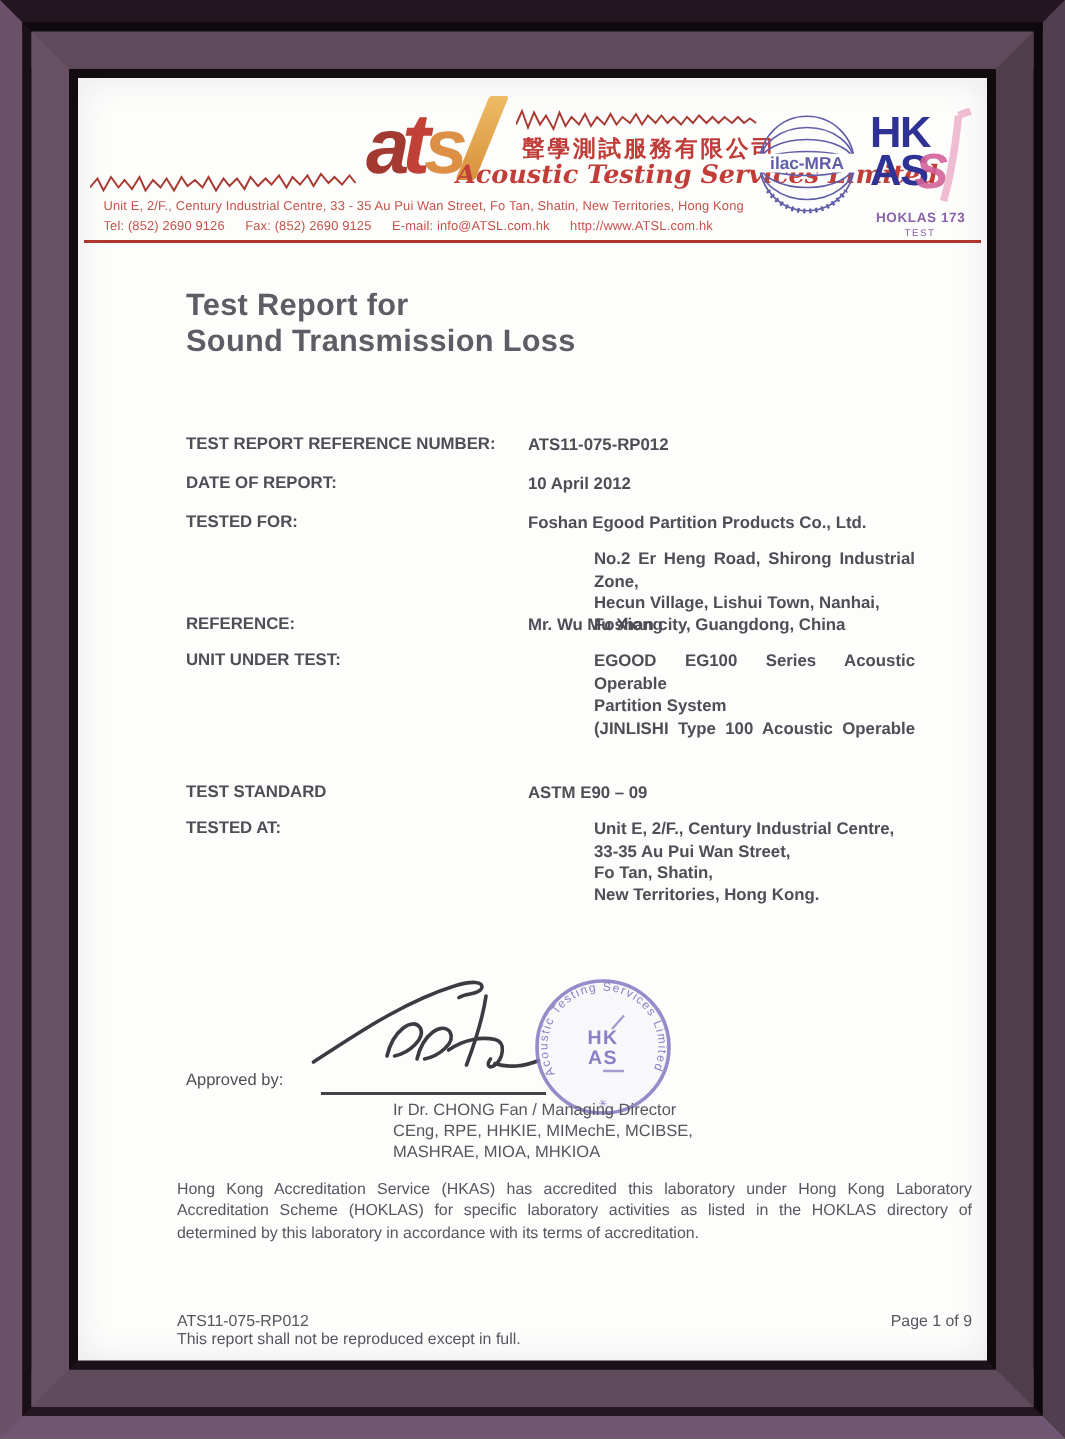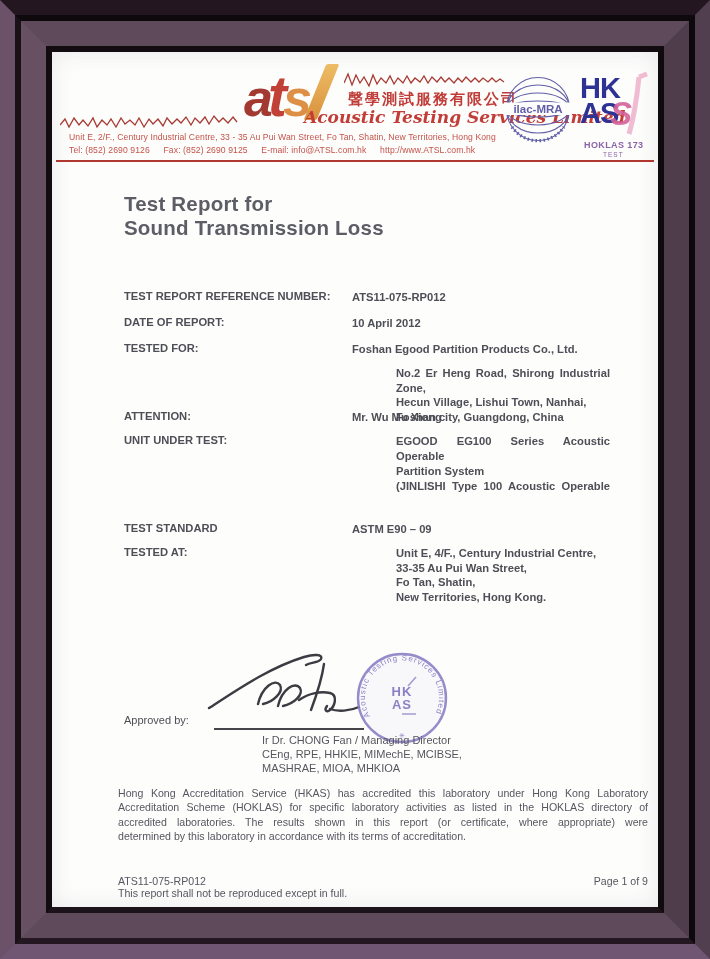--- a/index.html
+++ b/index.html
@@ -107,36 +107,36 @@
       <div class="abs fvalue" style="left:300px;top:264px">10 April 2012</div>
 
       <div class="abs flabel" style="left:72px;top:290px">TESTED FOR:</div>
       <div class="abs fvalue" style="left:300px;top:290px">Foshan Egood Partition Products Co., Ltd.</div>
       <div class="abs" style="left:300px;top:314px">
         <div class="vline jline">No.2 Er Heng Road, Shirong Industrial Zone,</div>
         <div class="vline">Hecun Village, Lishui Town, Nanhai,</div>
         <div class="vline">Foshan city, Guangdong, China</div>
       </div>
 
-      <div class="abs flabel" style="left:72px;top:358px">ATTENTION:</div>
+      <div class="abs flabel" style="left:72px;top:358px">REFERENCE:</div>
       <div class="abs fvalue" style="left:300px;top:358px">Mr. Wu Mu Xiong</div>
 
       <div class="abs flabel" style="left:72px;top:382px">UNIT UNDER TEST:</div>
       <div class="abs" style="left:300px;top:382px">
         <div class="vline jline" style="line-height:15px">EGOOD EG100 Series Acoustic Operable</div>
         <div class="vline" style="line-height:15px">Partition System</div>
         <div class="vline jline" style="line-height:15px">(JINLISHI Type 100 Acoustic Operable</div>
       </div>
 
       <div class="abs flabel" style="left:72px;top:470px">TEST STANDARD</div>
       <div class="abs fvalue" style="left:300px;top:470px">ASTM E90 – 09</div>
 
       <div class="abs flabel" style="left:72px;top:494px">TESTED AT:</div>
       <div class="abs" style="left:300px;top:494px">
-        <div class="vline">Unit E, 4/F., Century Industrial Centre,</div>
+        <div class="vline">Unit E, 2/F., Century Industrial Centre,</div>
         <div class="vline">33-35 Au Pui Wan Street,</div>
         <div class="vline">Fo Tan, Shatin,</div>
         <div class="vline">New Territories, Hong Kong.</div>
       </div>
 
       <svg class="abs" style="left:152px;top:588px" width="175" height="92">
         <g fill="none" stroke="#3c3b42" stroke-width="2.4" stroke-linecap="round">
           <path d="M5,68 C30,52 64,28 100,17 C110,14 119,14 117,19 C115,23 107,22 102,25"></path>
           <path d="M54,64 C58,47 71,38 76,45 C80,52 69,62 59,64"></path>
           <path d="M74,66 C78,49 91,41 96,48 C100,55 89,64 79,66"></path>
@@ -162,21 +162,20 @@
 
       <div class="abs approved" style="left:72px;top:662px">Approved by:</div>
       <div class="abs sig-line" style="left:162px;top:676px;width:150px"></div>
       <div class="abs sig-name" style="left:166px;top:681px">Ir Dr. CHONG Fan / Managing Director</div>
       <div class="abs sig-name" style="left:166px;top:695px">CEng, RPE, HHKIE, MIMechE, MCIBSE,</div>
       <div class="abs sig-name" style="left:166px;top:709px">MASHRAE, MIOA, MHKIOA</div>
 
       <div class="abs" style="left:66px;top:734px">
         <div class="fline jline">Hong Kong Accreditation Service (HKAS) has accredited this laboratory under Hong Kong Laboratory</div>
         <div class="fline jline">Accreditation Scheme (HOKLAS) for specific laboratory activities as listed in the HOKLAS directory of</div>
-        <div class="fline jline">accredited laboratories. The results shown in this report (or certificate, where appropriate) were</div>
         <div class="fline">determined by this laboratory in accordance with its terms of accreditation.</div>
       </div>
       <div class="abs fnote" style="left:66px;top:799px">This report shall not be reproduced except in full.</div>
       <div class="abs fref" style="left:66px;top:823px">ATS11-075-RP012</div>
       <div class="abs fpage" style="left:66px;top:823px">Page 1 of 9</div>
 
     </div>
    </div>
   </div>
  </div>

